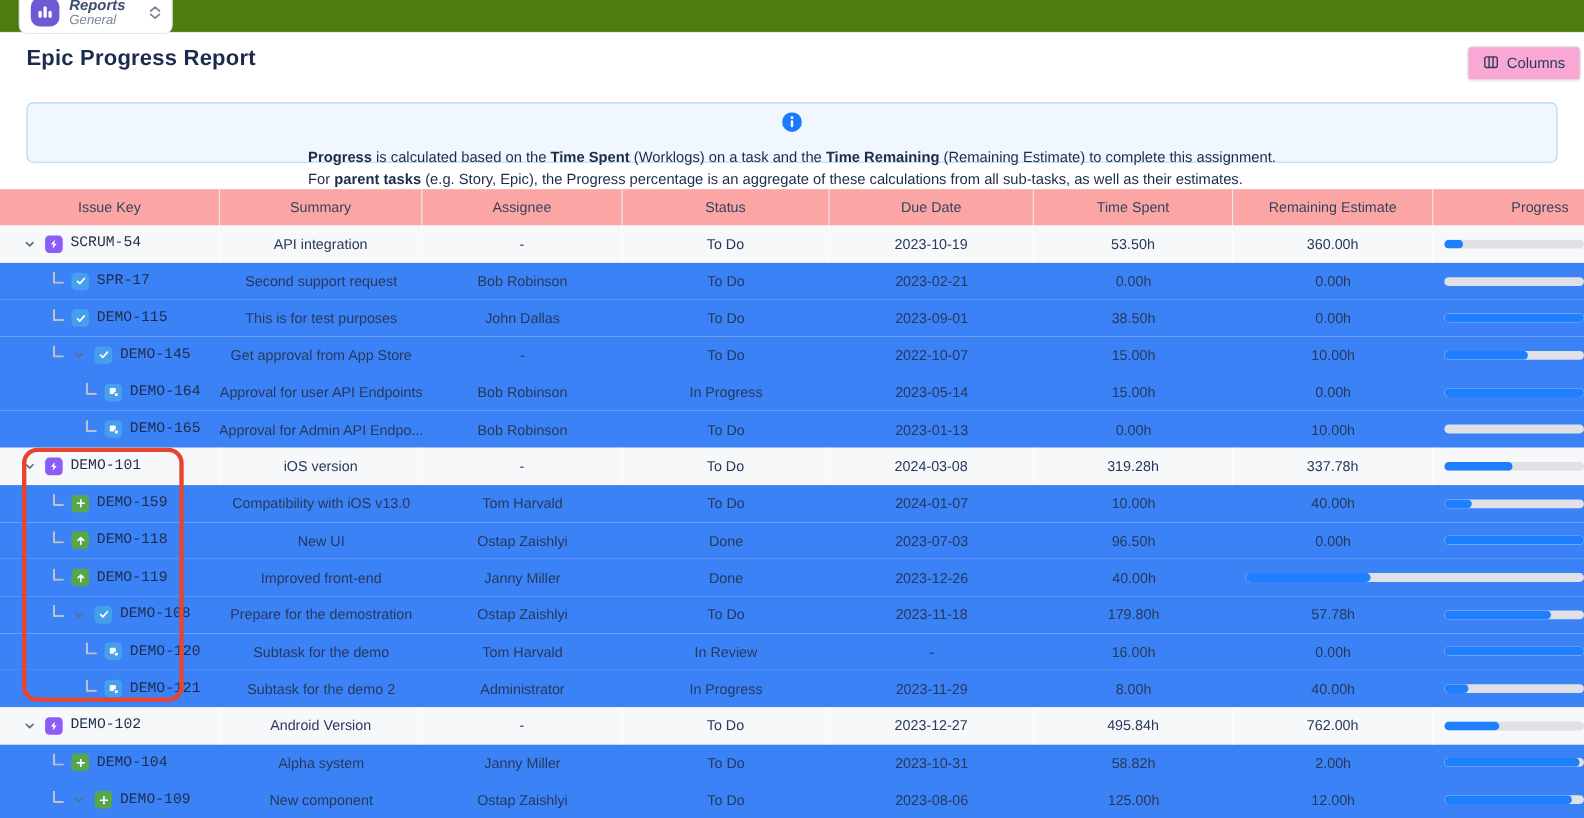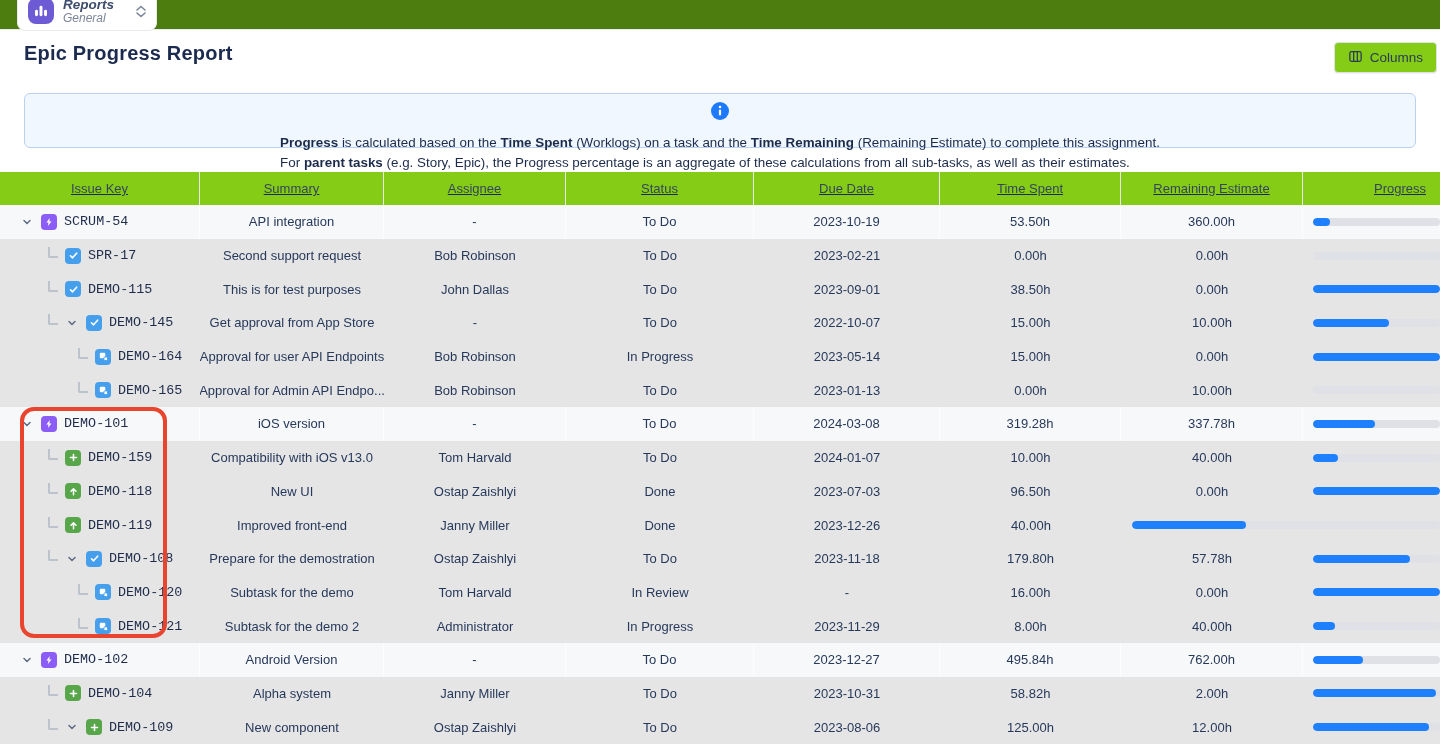--- a/index.html
+++ b/index.html
@@ -17,36 +17,36 @@
     display:flex; align-items:center; justify-content:center; flex:0 0 auto; }
   .reports-labels { display:flex; flex-direction:column; line-height:1.05; flex:1; }
   .reports-title { font-size:13.5px; font-weight:700; color:#3d4d6b; }
   .reports-sub { font-size:12px; color:#7a8598; }
   .updown { display:flex; flex-direction:column; gap:1px; }
 
   
   .page-title { position:absolute; left:24px; top:42px; font-size:20px; font-weight:700;
     color:#1b2a4e; letter-spacing:.2px; }
   .columns-btn { position:absolute; right:3px; top:42px; height:31px; padding:11px 13px;
-    background:#84cc16; border:1px solid #dfe1e6; border-radius:4px; display:flex;
+    background:#f9a8d4; border:1px solid #dfe1e6; border-radius:4px; display:flex;
     align-items:center; gap:7px; font-size:13.5px; color:#2a3a5a; cursor:pointer;
     box-shadow:0 1px 1px rgba(9,30,66,.06); }
 
   
   .banner { position:absolute; left:24px; right:24px; top:93px; height:55px;
     background:#f0f7ff; border:1px solid #b9d2f1; border-radius:6px;
     display:flex; align-items:center; gap:13px; padding:8px 16px;flex-direction:column; }
   .banner-icon { flex:0 0 auto; width:18px; height:18px; }
   .banner-text { font-size:13.4px; line-height:19.5px; color:#1c2b4a; }
   .banner-text b { font-weight:700; }
 
   
   .table { position:absolute; left:0; right:0; top:172px; border-bottom:1px solid #e7e9ec; }
-  .trow { display:flex; align-items:center; height:33.7px; background:#e5e5e5; }
-  .thead { height:33px; background:#84cc16;text-decoration:underline; }
+  .trow { display:flex; align-items:center; height:33.7px; background:#3b82f6; }
+  .thead { height:33px; background:#fca5a5; }
   .trow.shaded { background:#f7f8f9; }
   .cell { height:100%; display:flex; align-items:center; justify-content:center;
     font-size:13px; color:#27395b; overflow:hidden; white-space:nowrap; }
   .thead .cell { color:#35455f; border-right:1px solid #e9ebee; font-size:13px; }
   .thead .cell:last-child { border-right:none; }
   .trow.shaded .cell { border-right:1px solid #fdfdfe; }
   .trow.shaded .cell:last-child { border-right:none; }
   .c-key { width:200px; justify-content:flex-start; }
   .c-summary { width:184px; }
   .c-assignee { width:182px; }

